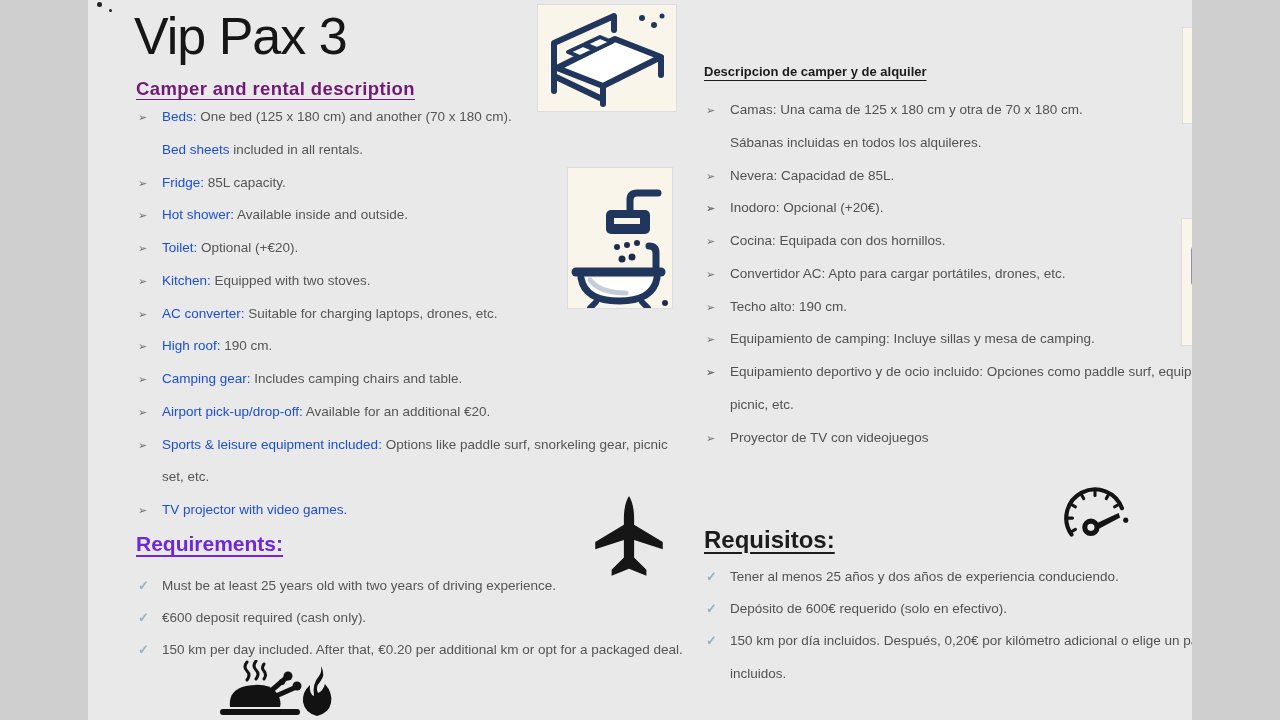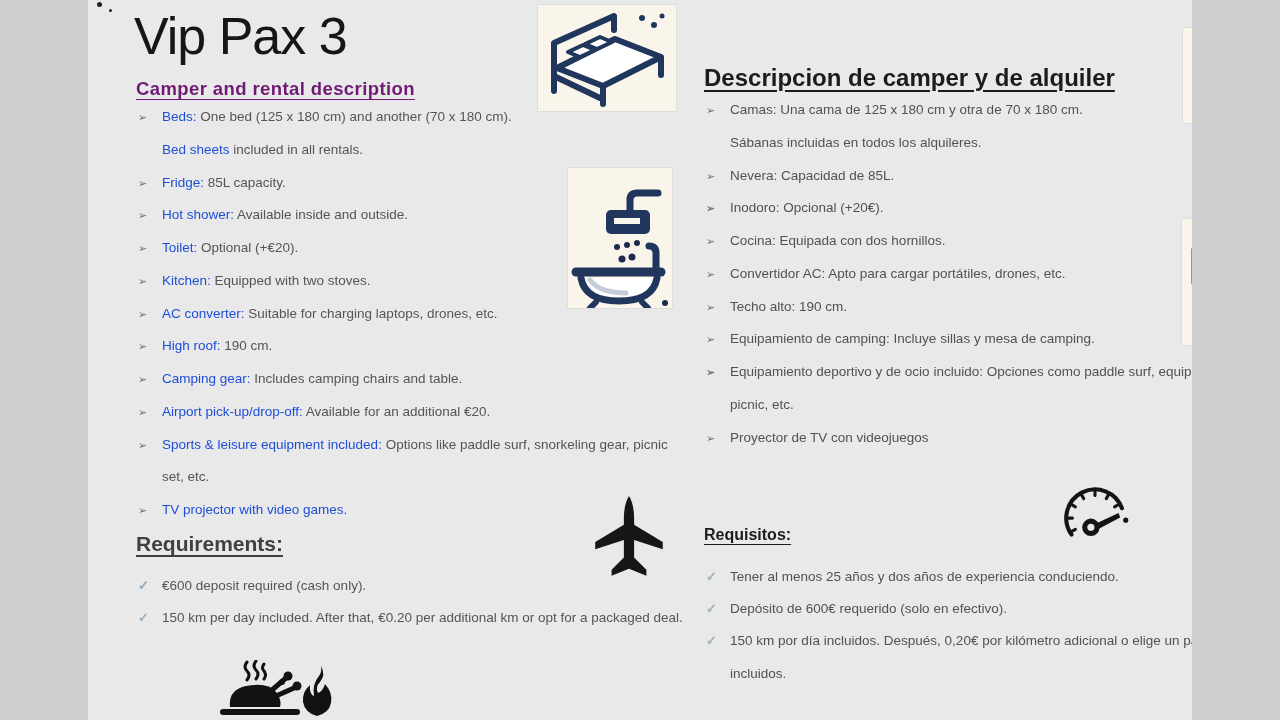--- a/index.html
+++ b/index.html
@@ -6,25 +6,25 @@
   .slide{
     position:relative;width:1104px;height:720px;margin:0 auto;
     background:#e9e9e9;overflow:hidden;
     font-family:"Liberation Sans",sans-serif;color:#555;
   }
   .abs{position:absolute;}
   
   .title{left:46px;top:6px;font-size:52px;color:#161616;letter-spacing:-1px;}
   .h-left{left:48px;top:78px;font-size:18.5px;font-weight:700;color:#701a75;
     letter-spacing:.4px;text-decoration:underline;text-underline-offset:4px;}
-  .h-right{left:616px;top:64px;font-size:24px;font-weight:700;color:#1c1c1c;
+  .h-right{left:616px;top:64px;font-size:13px;font-weight:700;color:#1c1c1c;
     text-decoration:underline;text-underline-offset:4px;}
-  .h-req{left:48px;top:532px;font-size:21px;font-weight:700;color:#404040;
+  .h-req{left:48px;top:532px;font-size:21px;font-weight:700;color:#6d28d9;
     text-decoration:underline;text-underline-offset:4px;}
-  .h-reqes{left:616px;top:526px;font-size:16px;font-weight:700;color:#1c1c1c;
+  .h-reqes{left:616px;top:526px;font-size:24px;font-weight:700;color:#1c1c1c;
     text-decoration:underline;text-underline-offset:4px;}
   
   ul{list-style:none;margin:0;padding:0;}
   .blist li{position:relative;padding-left:26px;line-height:32.75px;font-size:13.5px;}
   .blist{width:540px;}
   .blist.right{width:635px;color:#525252;}
   .list-left{left:48px;top:101px;}
   .list-right{left:616px;top:94px;}
   .clist li{position:relative;padding-left:26px;line-height:32.2px;font-size:13.5px;}
   .clist-left{left:48px;top:570px;width:570px;}
@@ -61,21 +61,21 @@
     <li><span class="mk">➢</span><span class="b">High roof:</span><span> 190 cm.</span></li>
     <li><span class="mk">➢</span><span class="b">Camping gear:</span><span> Includes camping chairs and table.</span></li>
     <li><span class="mk">➢</span><span class="b">Airport pick-up/drop-off:</span><span> Available for an additional €20.</span></li>
     <li><span class="mk">➢</span><span class="b">Sports &amp; leisure equipment included:</span><span> Options like paddle surf, snorkeling gear, picnic set, etc.</span></li>
     <li><span class="mk">➢</span><span class="b">TV projector with video games.</span></li>
   </ul>
 
   <div class="abs h-req">Requirements:</div>
 
   <ul class="abs clist clist-left">
-    <li><span class="ck">✓</span></li>
+    <li><span class="ck">✓</span><span>Must be at least 25 years old with two years of driving experience.</span></li>
     <li><span class="ck">✓</span><span>€600 deposit required (cash only).</span></li>
     <li><span class="ck">✓</span><span>150 km per day included. After that, €0.20 per additional km or opt for a packaged deal.</span></li>
   </ul>
 
   <div class="abs h-right">Descripcion de camper y de alquiler</div>
 
   <ul class="abs blist right list-right">
     <li><span class="mk">➢</span><span>Camas: Una cama de 125 x 180 cm y otra de 70 x 180 cm.</span></li>
     <li><span>Sábanas incluidas en todos los alquileres.</span></li>
     <li><span class="mk">➢</span><span>Nevera: Capacidad de 85L.</span></li>

